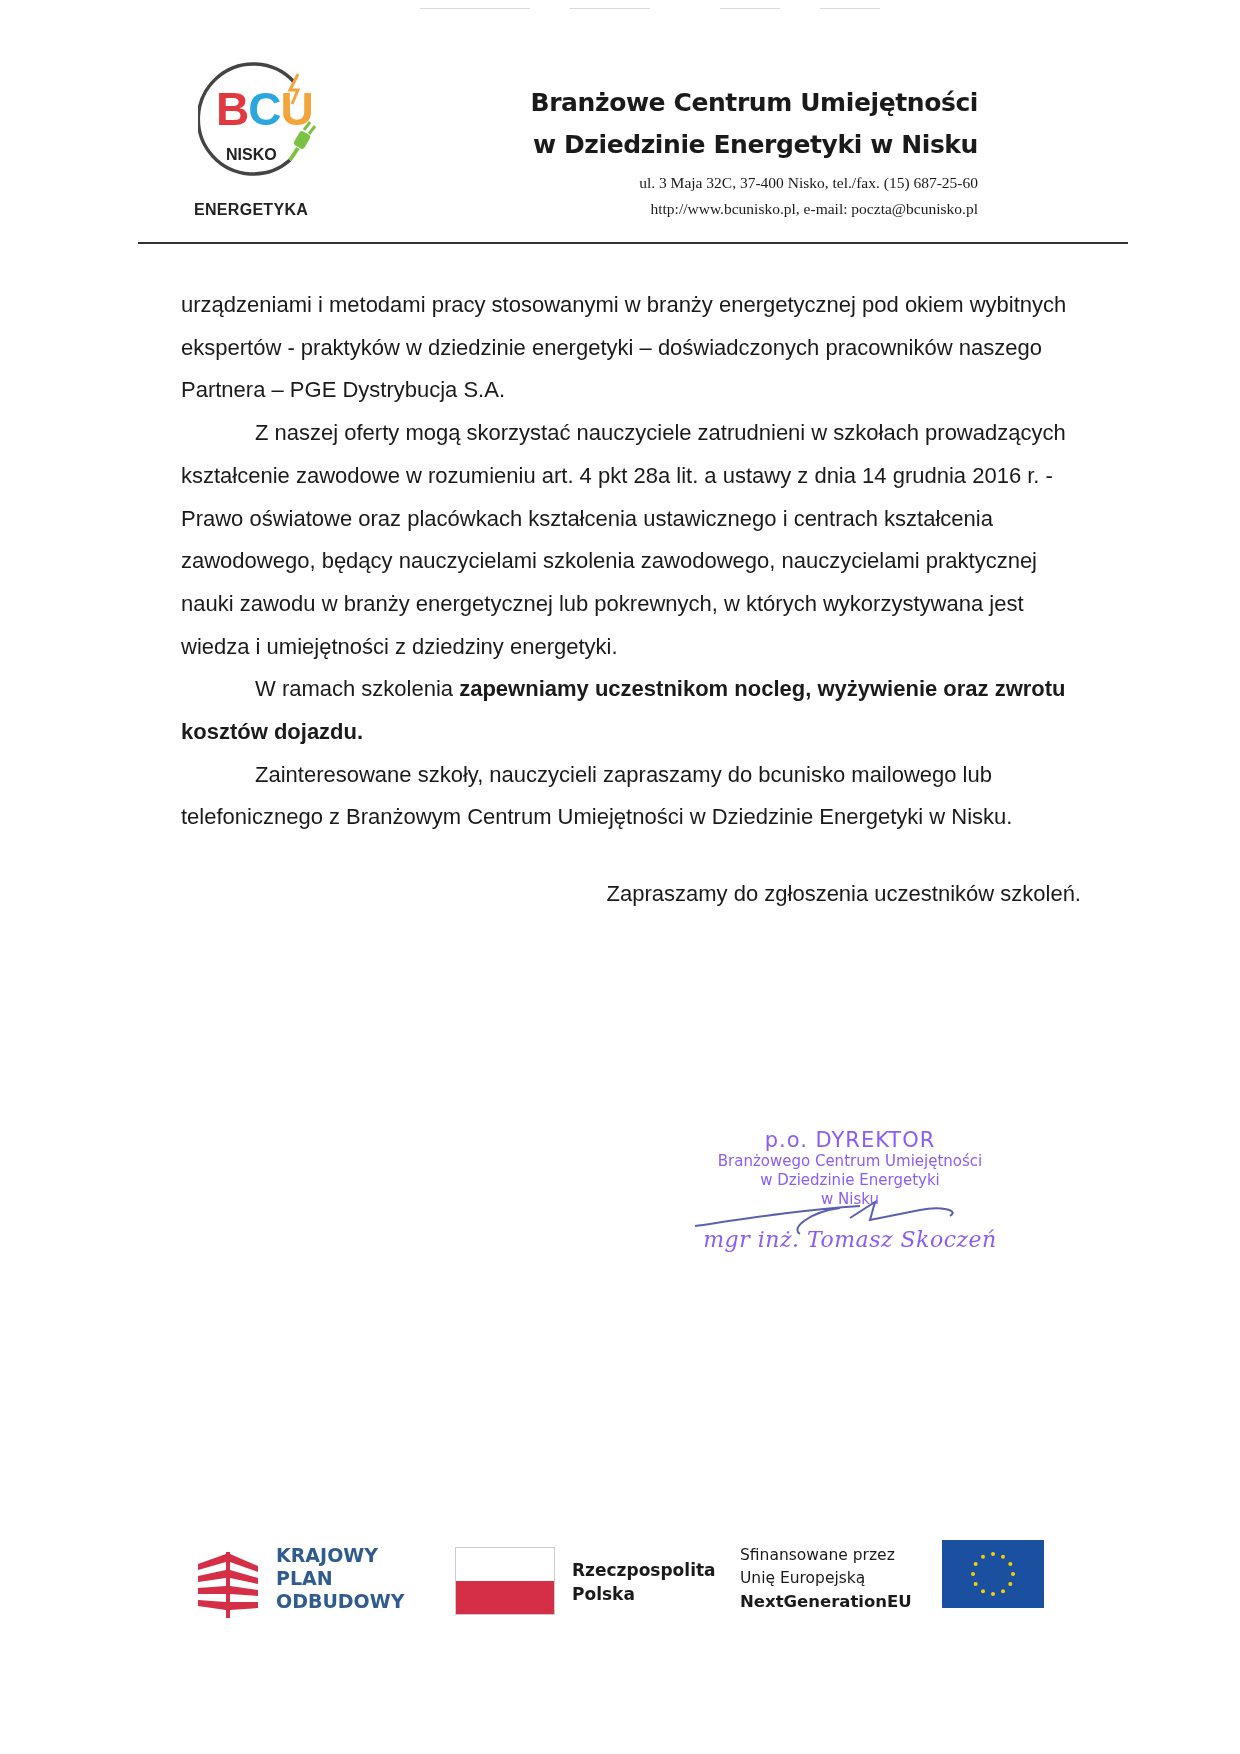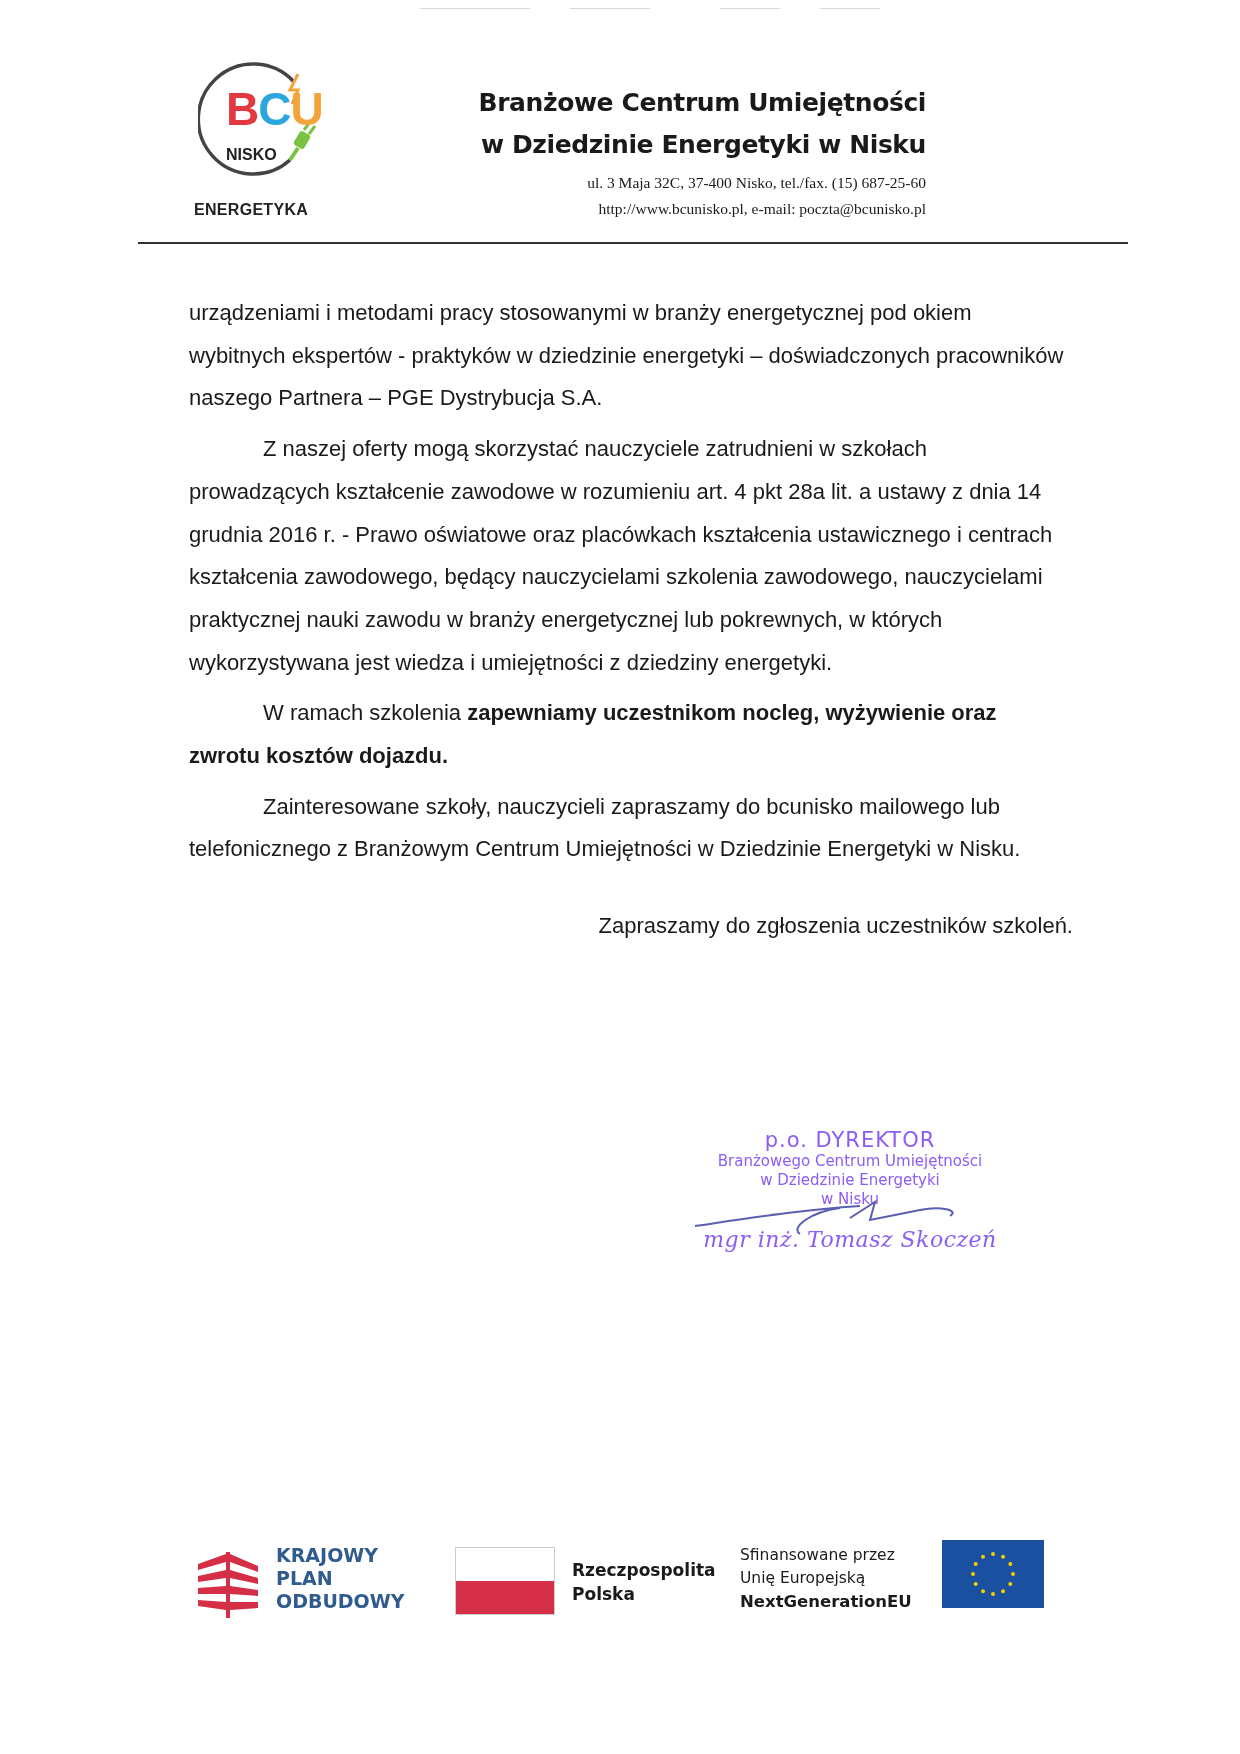--- a/index.html
+++ b/index.html
@@ -3,35 +3,35 @@
 <meta charset="utf-8">
 <style>
   html, body { margin: 0; padding: 0; background: #ffffff; }
   body { width: 1240px; height: 1754px; position: relative; overflow: hidden; font-family: "Liberation Sans", sans-serif; color: #1a1a1a; }
 
   .scan-marks { position: absolute; top: 8px; left: 420px; width: 460px; height: 4px; }
   .scan-marks span { position: absolute; top: 0; height: 1px; background: #d9d9d9; }
 
   .logo { position: absolute; left: 180px; top: 58px; width: 160px; height: 165px; }
   .logo-ring { position: absolute; left: 18px; top: 2px; width: 120px; height: 120px; }
-  .logo-bcu { position: absolute; left: 24px; top: 28px; font-family: "Liberation Sans", sans-serif; font-weight: bold; font-size: 46px; letter-spacing: -1px; line-height: 1; padding-left: 22px; }
+  .logo-bcu { position: absolute; left: 14px; top: 28px; font-family: "Liberation Sans", sans-serif; font-weight: bold; font-size: 46px; letter-spacing: -1px; line-height: 1; padding-left: 22px; }
   .logo-bcu .b { color: #e2383f; }
   .logo-bcu .c { color: #2aa7de; }
   .logo-bcu .u { color: #f3a43a; }
   .logo-nisko { position: absolute; left: 46px; top: 88px; font-weight: bold; font-size: 16px; color: #222; }
   .logo-energetyka { position: absolute; left: 14px; top: 143px; font-weight: bold; font-size: 16px; color: #222; letter-spacing: 0.3px; }
 
-  .org { position: absolute; left: 456px; top: 82px; width: 470px; text-align: right; }
+  .org { position: absolute; left: 508px; top: 82px; width: 470px; text-align: right; }
   .org-name { font-family: "DejaVu Sans", sans-serif; font-weight: bold; font-size: 25px; line-height: 42px; color: #1a1a1a; letter-spacing: -0.4px; }
   .org-contact { font-family: Liberation Serif, serif; font-size: 15.5px; line-height: 26px; color: #1a1a1a; }
 
   .header-rule { position: absolute; left: 138px; top: 242px; width: 990px; height: 2px; background: #333; }
 
   .body-text { position: absolute; left: 181px; top: 284px; width: 900px; font-family: "Liberation Sans", sans-serif; font-size: 22px; line-height: 42.7px; color: #1a1a1a; }
-  .body-text p { margin: 8px; }
+  .body-text p { margin: 0; }
   .indent { text-indent: 74px; }
   .body-text b { font-weight: bold; }
   .closing { margin-top: 34px !important; text-align: right; }
 
   .stamp { position: absolute; left: 680px; top: 1128px; width: 340px; text-align: center; color: #8b5cf6; font-family: "DejaVu Sans", sans-serif; }
   .stamp-title { font-size: 21px; letter-spacing: 1px; line-height: 24px; }
   .stamp-line { font-size: 15px; line-height: 19px; }
   .stamp-name { font-family: "DejaVu Serif", serif; font-style: italic; font-size: 22px; margin-top: 18px; letter-spacing: 0.5px; }
   .signature { position: absolute; left: 690px; top: 1188px; width: 270px; height: 50px; }
 

